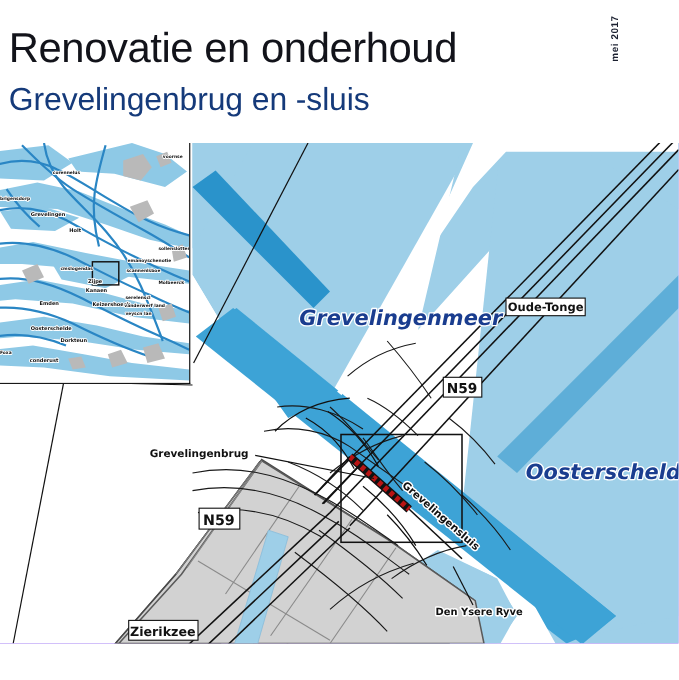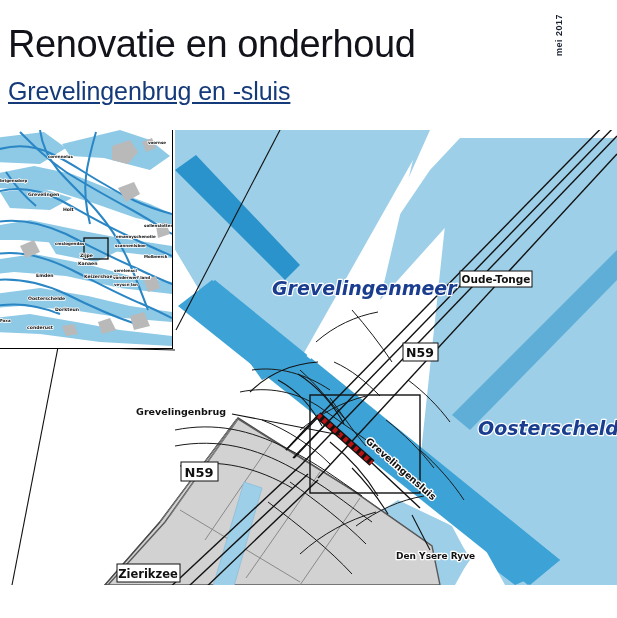--- a/index.html
+++ b/index.html
@@ -10,22 +10,22 @@
   }
   
   #header{position:absolute;left:0;top:0;width:568px;height:130px;background:#ffffff;}
   #page-title{
     position:absolute;left:8px;top:22px;
     font-size:38px;line-height:44px;font-weight:400;
     color:#12131a;letter-spacing:-0.4px;white-space:nowrap;
   }
   #page-subtitle{
     position:absolute;left:8px;top:76px;
-    font-size:25px;line-height:30px;font-weight:400;
-    color:#153a7a;letter-spacing:-0.1px;white-space:nowrap;text-decoration:underline;
+    font-size:29px;line-height:30px;font-weight:400;
+    color:#153a7a;letter-spacing:-0.1px;white-space:nowrap;
   }
   #date-stamp{
     position:absolute;right:4px;top:14px;
     font-size:9px;font-weight:700;color:#1b2030;
     letter-spacing:0.5px;
     writing-mode:vertical-rl;transform:rotate(180deg);
     transform-origin:center;
   }
   
   #map{position:absolute;left:0;top:130px;width:617px;height:455px;overflow:hidden;background:#8b5cf6;}

